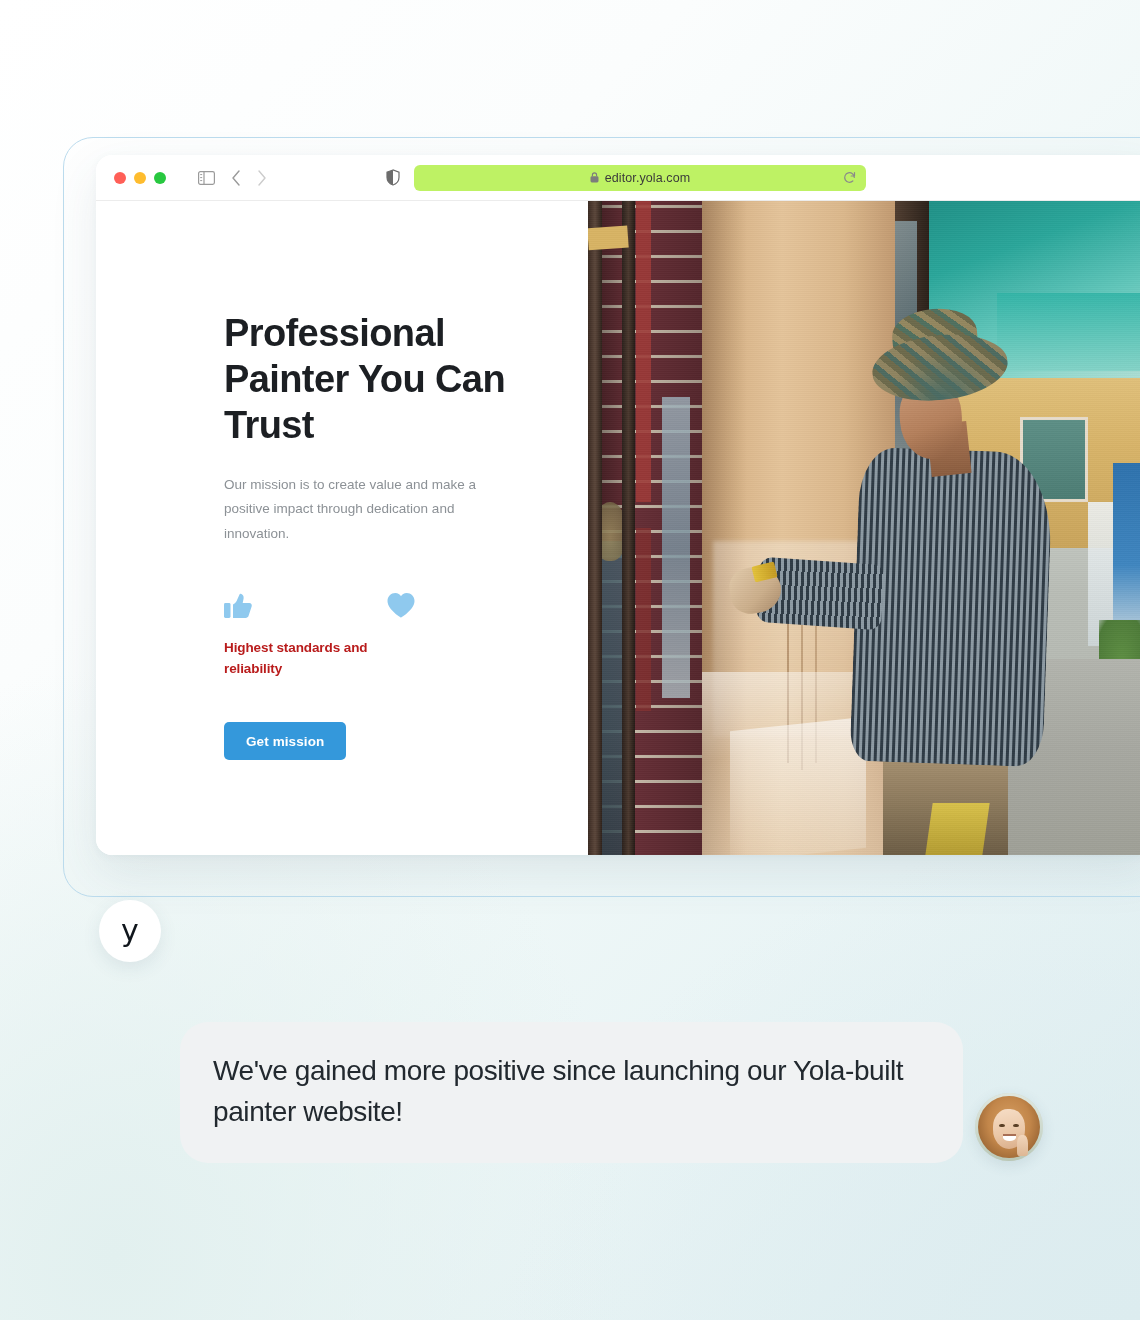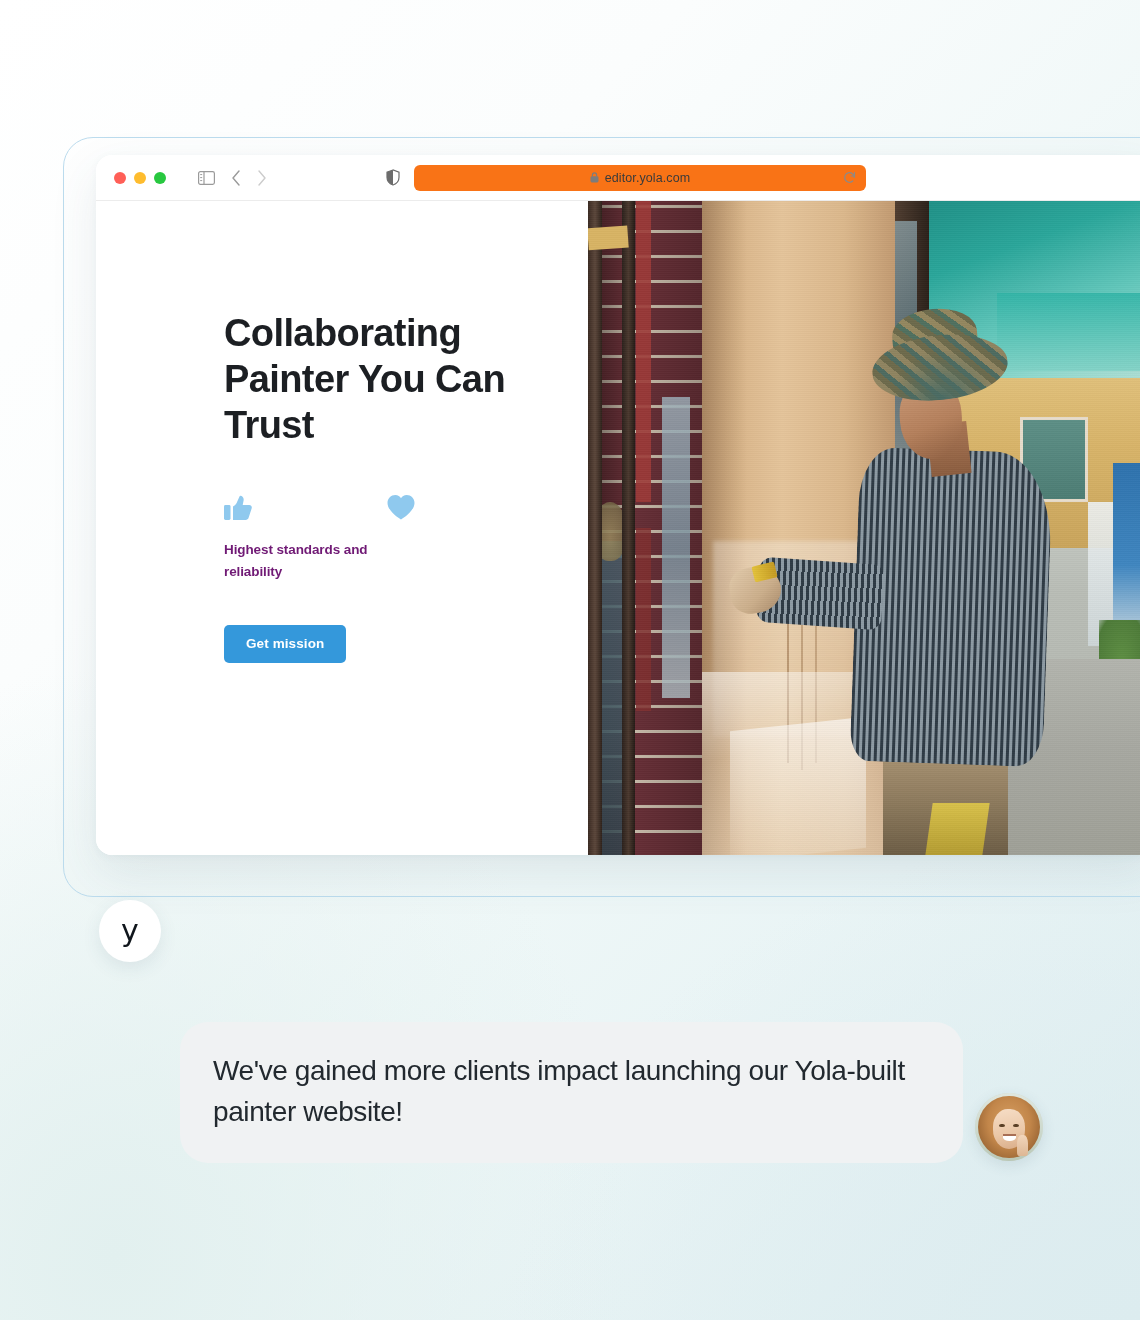--- a/index.html
+++ b/index.html
@@ -63,21 +63,21 @@
 
   .addr-wrap {
     position: absolute;
     left: 0; right: 0;
     display: flex; align-items: center; justify-content: center;
     gap: 0;
   }
   .shield { margin-right: 14px; color: #6c6c6c; display:inline-flex; }
   .addr {
     width: 452px; height: 26px;
-    background: #f97316;
+    background: #bef264;
     border-radius: 6px;
     display: flex; align-items: center; justify-content: center;
     position: relative;
     gap: 6px;
   }
   .addr .lock { display: inline-flex; color: #7c7c7c; }
   .addr .url {
     font-size: 12.5px; color: #3b3b3b; letter-spacing: .1px;
   }
   .reload {
@@ -117,21 +117,21 @@
     display: flex;
     gap: 0;
   }
   .feature { width: 162px; }
   .feature-icon { color: #8fc9ee; height: 34px; display: flex; align-items: flex-end; }
   .feature-label {
     margin-top: 18px;
     font-size: 13.5px;
     font-weight: 700;
     line-height: 1.62;
-    color: #701a75;
+    color: #b91c1c;
     letter-spacing: -0.1px;
   }
 
   .cta {
     margin-top: 42px;
     display: inline-flex; align-items: center; justify-content: center;
     background: #3498db;
     color: #ffffff;
     font-size: 13.5px;
     font-weight: 700;
@@ -466,22 +466,23 @@
             </svg>
           </span>
         </div>
       </div>
     </div>
 
     <div class="site">
 
       <div class="site-left">
 
-        <h1 class="hero-title">Collaborating Painter You Can Trust</h1>
-
+        <h1 class="hero-title">Professional Painter You Can Trust</h1>
+
+        <p class="hero-sub">Our mission is to create value and make a positive impact through dedication and innovation.</p>
 
         <div class="features">
 
           <div class="feature">
             <div class="feature-icon">
               <svg width="30" height="28" viewBox="0 0 30 28" fill="#8fc9ee">
                 <rect x="0" y="12" width="6.5" height="15" rx="1.4"></rect>
                 <path d="M9 27h12.6c1.4 0 2.6-.9 3-2.2l3.1-9.5c.5-1.6-.7-3.3-2.4-3.3h-6.6l.9-4.6c.4-2-.8-4-2.7-4.6-.6-.2-1.2.1-1.4.7L12.6 10c-.5 1.2-1.4 2.2-2.5 2.8L9 13.4V27z"></path>
               </svg>
             </div>
@@ -556,21 +557,21 @@
   </div>
 
   <div class="chat">
 
     <div class="row">
       <div class="avatar-logo">
         <span class="y">y</span>
       </div>
     </div>
 
-    <div class="bubble bubble-2">We've gained more clients impact launching our Yola-built painter website!</div>
+    <div class="bubble bubble-2">We've gained more positive since launching our Yola-built painter website!</div>
   </div>
 
   <div class="avatar-photo">
     <div class="av av-bg"></div>
     <div class="av av-hair"></div>
     <div class="av av-face"></div>
     <div class="av av-eye-l"></div>
     <div class="av av-eye-r"></div>
     <div class="av av-smile"></div>
     <div class="av av-hand"></div>

